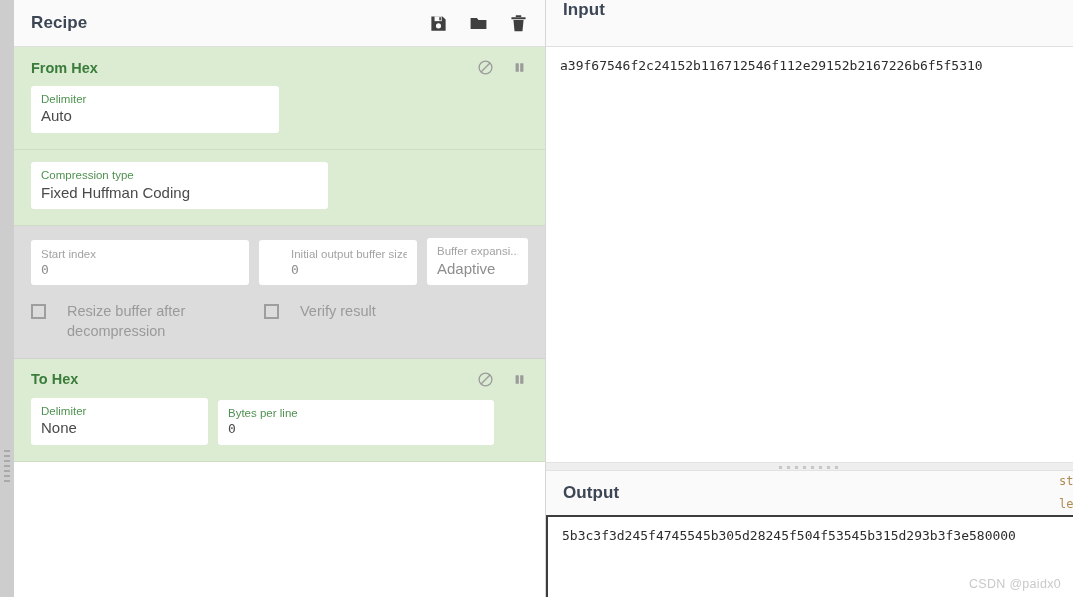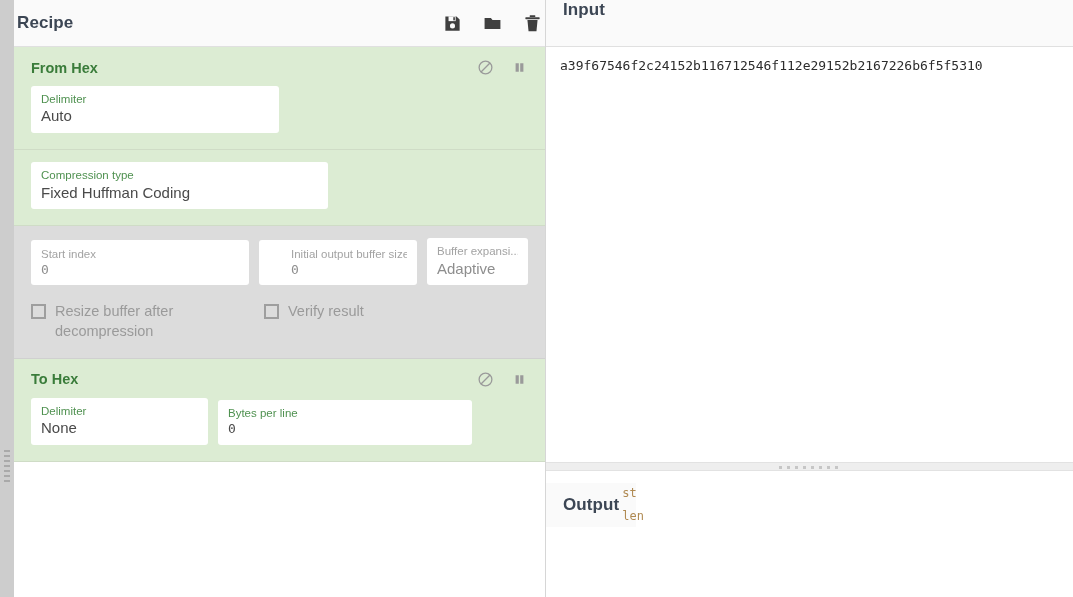--- a/index.html
+++ b/index.html
@@ -55,21 +55,21 @@
     border-right: 1px solid #d6d6d6;
     position: relative;
   }
   .pane-header {
     height: 47px;
     flex: 0 0 47px;
     background: #fafafa;
     border-bottom: 1px solid #e0e0e0;
     display: flex;
     align-items: center;
-    padding: 0 3px;
+    padding: 0 17px;
     box-sizing: border-box;
   }
   .pane-title {
     font-size: 17px;
     font-weight: bold;
     color: #3c4654;
     letter-spacing: .1px;
   }
   .header-icons {
     margin-left: auto;
@@ -166,32 +166,32 @@
     font-size: 13px;
   }
   .op.disabled .arg-value { color: #8e8e8e; }
 
   .w-delim { width: 248px; }
   .w-comp  { width: 297px; }
   .w-start { width: 222px; }
   .w-ibuf  { width: 158px; padding-left: 32px; }
   .w-expan { width: 101px; }
   .w-tohex-delim { width: 177px; }
-  .w-bpl { width: 254px; }
+  .w-bpl { width: 276px; }
 
   
   .check-row {
     display: flex;
     margin-top: 17px;
     align-items: flex-start;
   }
   .check {
     display: flex;
     align-items: flex-start;
-    gap: 9px;
+    gap: 21px;
   }
   .check.first { width: 233px; }
   .check-box {
     width: 15px;
     height: 15px;
     border: 2px solid #9e9e9e;
     background: transparent;
     flex: 0 0 15px;
     margin-top: 2px;
     cursor: pointer;
@@ -267,23 +267,22 @@
     height: 3px;
     background-image: repeating-linear-gradient(
       to right,
       #c6c6c6 0px, #c6c6c6 3px,
       transparent 3px, transparent 8px);
   }
 
   .output-section {
     flex: 1 1 auto;
     display: flex;
-    flex-direction: row;
+    flex-direction: column;
     min-height: 0;
-    margin-top: 12px;
   }
   .output-header {
     height: 44px;
     flex: 0 0 44px;
     background: #fafafa;
     display: flex;
     align-items: center;
     padding: 0 17px;
     box-sizing: border-box;
     position: relative;
@@ -457,16 +456,20 @@
     </div>
 
     <div class="output-section">
       <div class="output-header">
         <div class="pane-title">Output</div>
         <div class="clipped-status">
           <span>st</span>
           <span>len</span>
         </div>
       </div>
+      <div class="output-body">
+        <div class="io-text">5b3c3f3d245f4745545b305d28245f504f53545b315d293b3f3e580000</div>
+        <div class="watermark">CSDN @paidx0</div>
+      </div>
     </div>
 
   </div>
 </div>
 
 </body></html>

